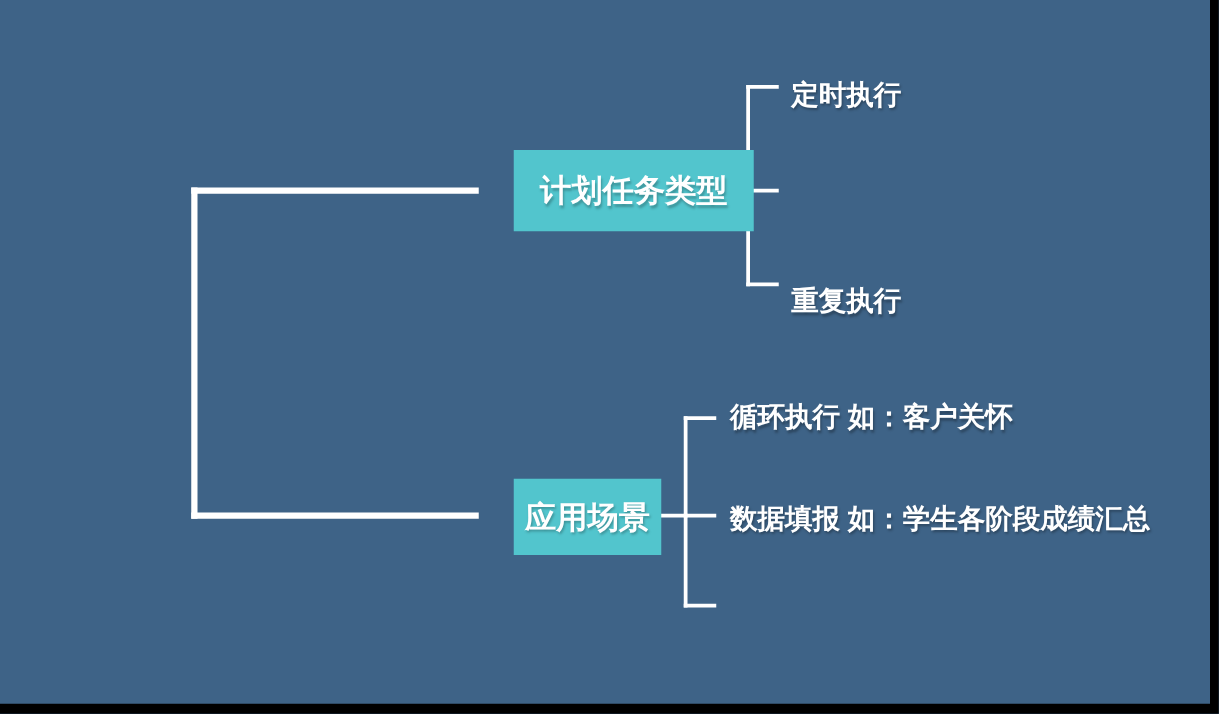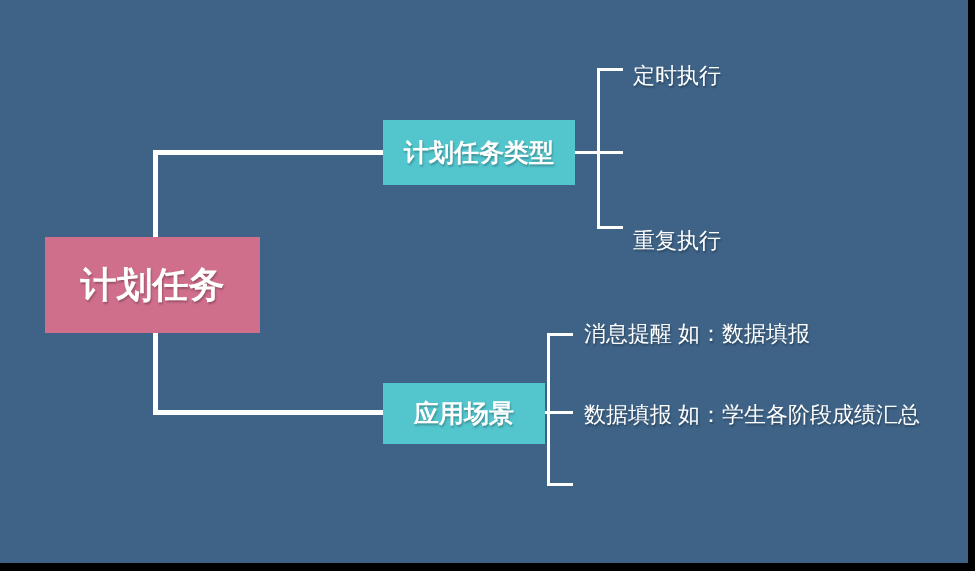--- a/index.html
+++ b/index.html
@@ -19,29 +19,30 @@
     position: absolute;
     background: #fff;
   }
   .node {
     position: absolute;
     display: flex; align-items: center; justify-content: center;
     color: #fff; font-weight: bold; text-align: center;
     text-shadow: 1px 2px 2px rgba(0,0,0,0.25);
     white-space: nowrap;
     z-index: 2;
+    margin-left: 28px;
   }
   .node-root  { left: 45px;  top: 237px; width: 215px; height: 96px; font-size: 36px; background: #cf6f8b; }
   .node-branch-1 { left: 383px; top: 120px; width: 192px; height: 65px; font-size: 25px; background: #52c5cd; }
-  .node-branch-2 { left: 383px; top: 383px; width: 162px; height: 61px; font-size: 25px; background: #52c5cd; }
+  .node-branch-2 { left: 383px; top: 383px; width: 118px; height: 61px; font-size: 25px; background: #52c5cd; }
   .leaf {
     position: absolute;
     height: 30px;
     display: flex; align-items: center;
-    color: #fff; font-weight: normal; font-size: 22px;
+    color: #fff; font-weight: bold; font-size: 22px;
     text-shadow: 1px 2px 2px rgba(0,0,0,0.3);
     white-space: nowrap;
     z-index: 2;
   }
   .leaf-t { left: 633px; }
   .leaf-b { left: 584px; }
 
   
   .trunk-v        { left: 153px; top: 150px; width: 5px;   height: 265px; }
   .branch-top-h   { left: 153px; top: 150px; width: 230px; height: 5px; }
@@ -75,31 +76,28 @@
   <div class="line br1-t1" style="background-color: rgb(255, 255, 255);"></div>
   <div class="line br1-t2" style="background-color: rgb(255, 255, 255);"></div>
   <div class="line br1-t3" style="background-color: rgb(255, 255, 255);"></div>
 
   <div class="line conn-2" style="background-color: rgb(255, 255, 255);"></div>
   <div class="line br2-v" style="background-color: rgb(255, 255, 255);"></div>
   <div class="line br2-t1" style="background-color: rgb(255, 255, 255);"></div>
   <div class="line br2-t2" style="background-color: rgb(255, 255, 255);"></div>
   <div class="line br2-t3" style="background-color: rgb(255, 255, 255);"></div>
 
-  <div class="node node-root" style="background-color: rgb(207, 111, 139);">
-    <span>计划任务</span>
-  </div>
 
   <div class="node node-branch-1" style="background-color: rgb(82, 197, 205);">
     <span>计划任务类型</span>
   </div>
 
   <div class="node node-branch-2" style="background-color: rgb(82, 197, 205);">
     <span>应用场景</span>
   </div>
 
   <div class="leaf leaf-t" style="top:61px">定时执行</div>
   <div class="leaf leaf-t" style="top:226px">重复执行</div>
 
-  <div class="leaf leaf-b" style="top:319px">消息提醒 如：数据填报</div>
+  <div class="leaf leaf-b" style="top:319px">循环执行 如：客户关怀</div>
   <div class="leaf leaf-b" style="top:400px">数据填报 如：学生各阶段成绩汇总</div>
 
 </div>
 
 </body></html>

